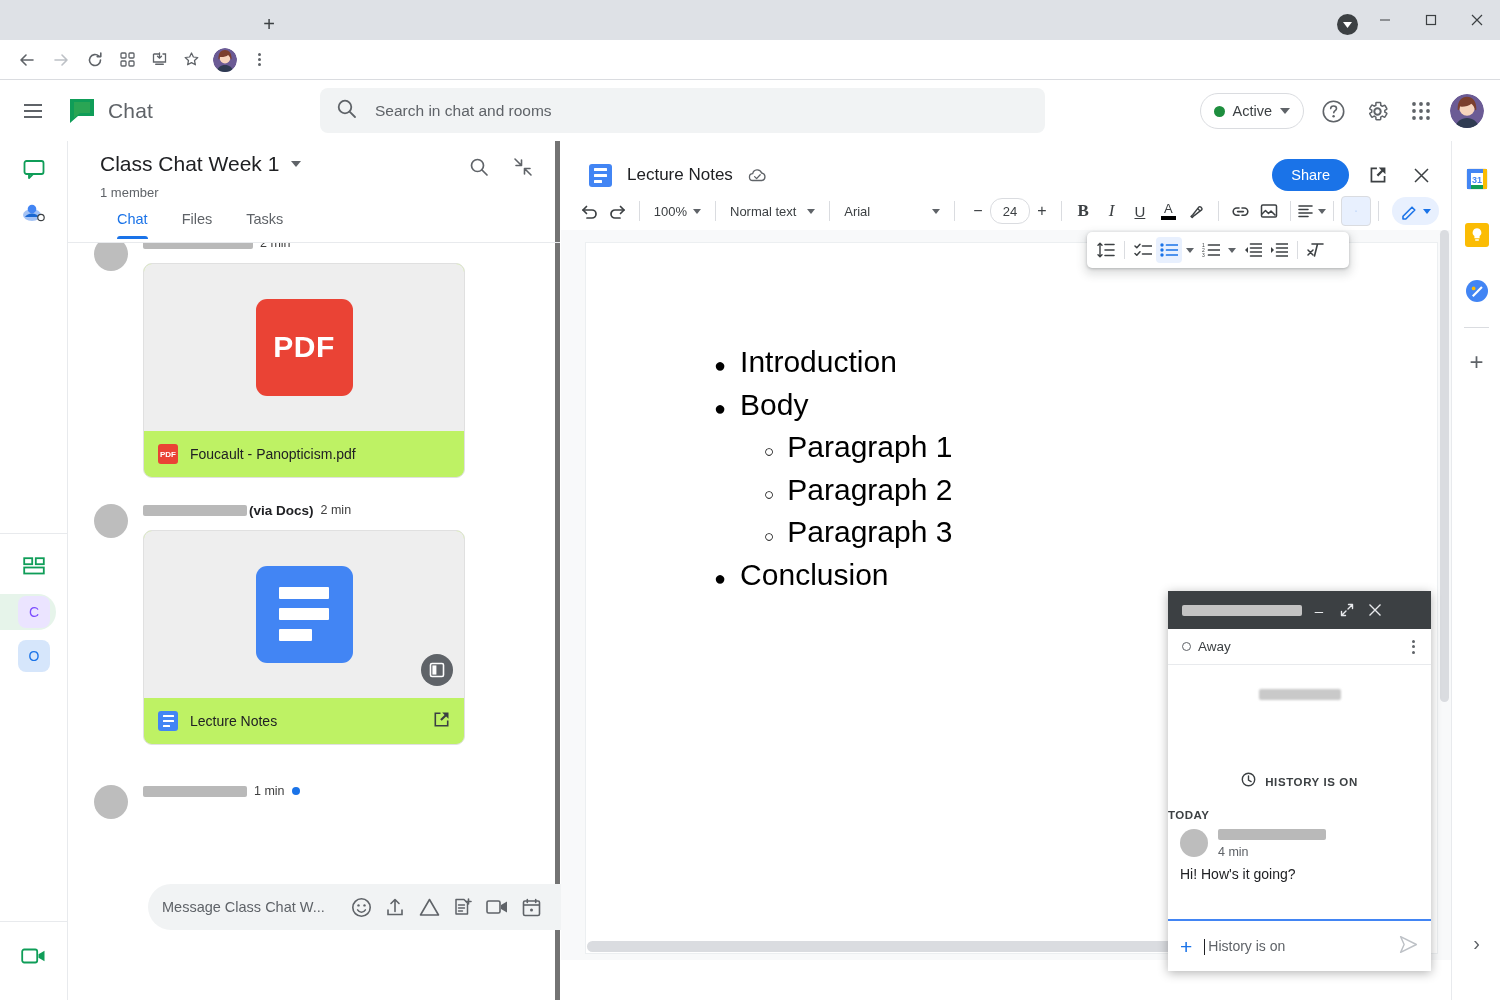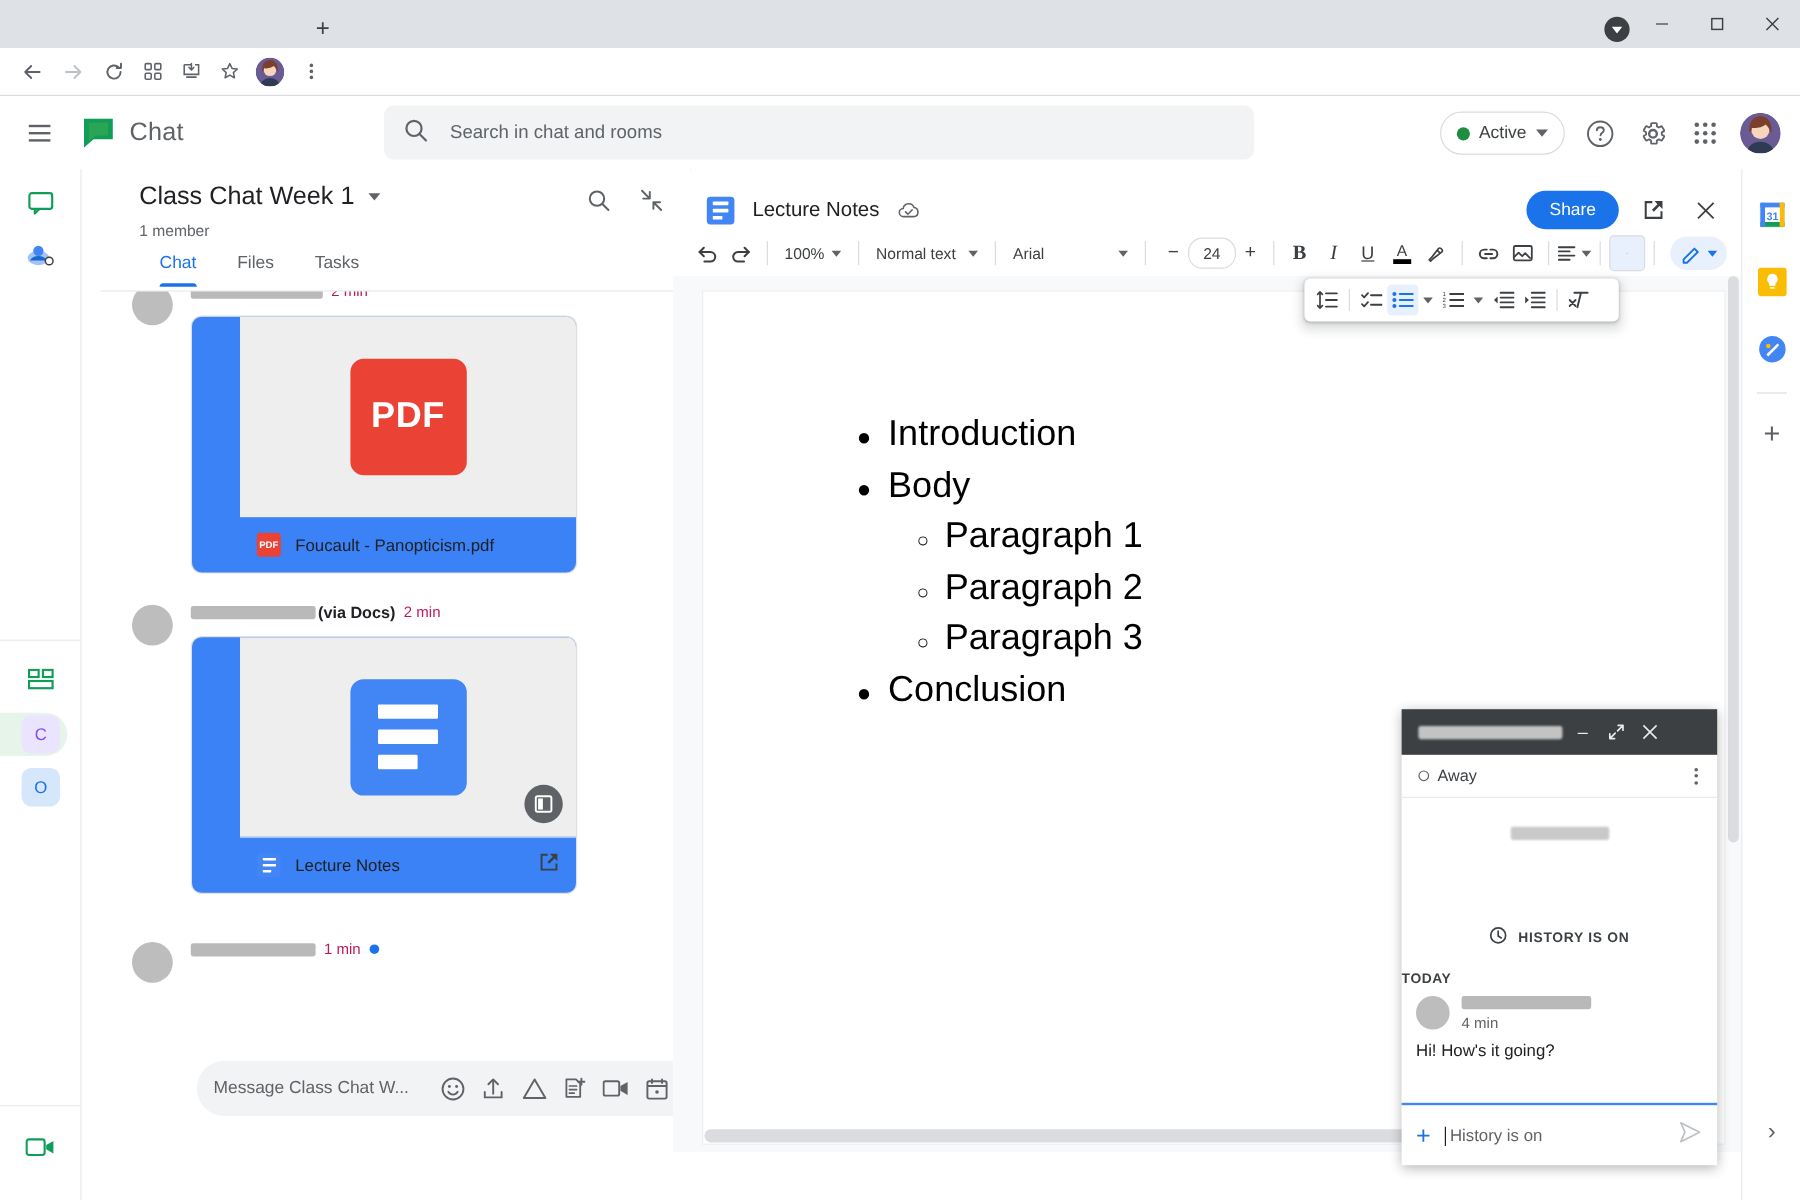--- a/index.html
+++ b/index.html
@@ -127,22 +127,22 @@
     display: flex; align-items: center; justify-content: center;
     font-size: 14px;
   }
   .rail-active-pill {
     position: absolute; left: 0; top: 4px; width: 56px; height: 36px;
     background: #e6f4ea; border-radius: 0 18px 18px 0;
   }
 
   
   .chat-panel {
-    position: absolute; top: 141px; left: 84px; width: 492px; height: 859px;
-    background: #fff; border-right: 1px solid #737373;
+    position: absolute; top: 141px; left: 68px; width: 492px; height: 859px;
+    background: #fff; border-right: 5px solid #737373;
   }
   .space-title-row {
     position: absolute; top: 11px; left: 32px; display: flex;
     align-items: center; gap: 12px;
   }
   .space-title { font-size: 21px; color: #202124; }
   .space-members {
     position: absolute; top: 44px; left: 32px; font-size: 13px; color: #5f6368;
   }
   .panel-hdr-icons {
@@ -172,28 +172,28 @@
   .msg-avatar {
     width: 34px; height: 34px; border-radius: 50%; background: #bdbdbd;
     flex: 0 0 34px; margin-top: 4px;
   }
   .msg-body { flex: 1; min-width: 0; }
   .msg-head { display: flex; align-items: center; gap: 7px; height: 20px; }
   .redacted {
     display: inline-block; height: 11px; background: #b9b9b9;
     border-radius: 2px; filter: blur(0.6px);
   }
-  .msg-time { font-size: 12.5px; color: #be185d; }
+  .msg-time { font-size: 12.5px; color: #404040; }
   .via-docs { font-size: 13.5px; color: #202124; font-weight: 700; }
   .unread-dot { width: 8px; height: 8px; border-radius: 50%; background: #1a73e8; }
   .msg-text { font-size: 14.5px; color: #202124; margin-top: 7px; }
 
   .file-card {
     margin-top: 10px; width: 322px; border: 1px solid #e0e0e0;
-    border-radius: 9px; overflow: hidden; background: #3b82f6; padding-left: 40px;
+    border-radius: 9px; overflow: hidden; background: #bef264;
   }
   .card-preview {
     height: 166px; background: #eeeeee; display: flex;
     align-items: center; justify-content: center; position: relative;
   }
   .pdf-tile {
     width: 97px; height: 97px; border-radius: 11px; background: #ea4335;
     display: flex; align-items: center; justify-content: center;
     color: #fff; font-size: 30px; font-weight: 700; letter-spacing: .5px;
   }

